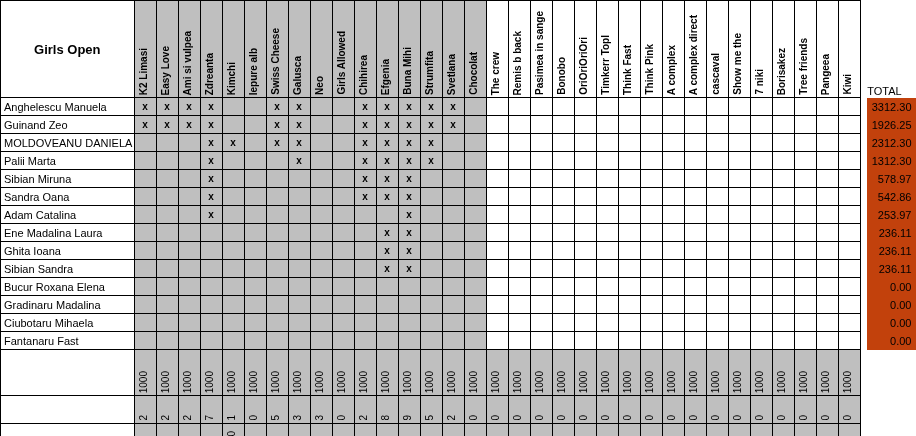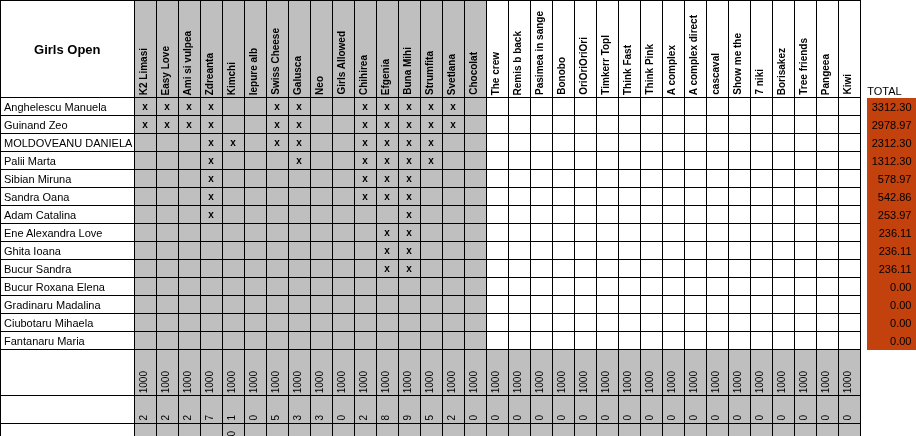--- a/index.html
+++ b/index.html
@@ -239,21 +239,21 @@
           <td class="x-cell white"></td>
           <td class="x-cell white"></td>
           <td class="x-cell white"></td>
           <td class="x-cell white"></td>
           <td class="x-cell white"></td>
           <td class="x-cell white"></td>
           <td class="x-cell white"></td>
           <td class="x-cell white"></td>
           <td class="x-cell white"></td>
           <td class="gap-cell"></td>
-          <td class="total-cell">2978.97</td>
+          <td class="total-cell">1926.25</td>
         </tr>
         <tr>
           <td class="name-cell">MOLDOVEANU DANIELA</td>
           <td class="x-cell"></td>
           <td class="x-cell"></td>
           <td class="x-cell"></td>
           <td class="x-cell">x</td>
           <td class="x-cell">x</td>
           <td class="x-cell"></td>
           <td class="x-cell">x</td>
@@ -432,21 +432,21 @@
           <td class="x-cell white"></td>
           <td class="x-cell white"></td>
           <td class="x-cell white"></td>
           <td class="x-cell white"></td>
           <td class="x-cell white"></td>
           <td class="x-cell white"></td>
           <td class="gap-cell"></td>
           <td class="total-cell">253.97</td>
         </tr>
         <tr>
-          <td class="name-cell">Ene Alexandra Love</td>
+          <td class="name-cell">Ene Madalina Laura</td>
           <td class="x-cell"></td>
           <td class="x-cell"></td>
           <td class="x-cell"></td>
           <td class="x-cell"></td>
           <td class="x-cell"></td>
           <td class="x-cell"></td>
           <td class="x-cell"></td>
           <td class="x-cell"></td>
           <td class="x-cell"></td>
           <td class="x-cell"></td>
@@ -508,21 +508,21 @@
           <td class="x-cell white"></td>
           <td class="x-cell white"></td>
           <td class="x-cell white"></td>
           <td class="x-cell white"></td>
           <td class="x-cell white"></td>
           <td class="x-cell white"></td>
           <td class="gap-cell"></td>
           <td class="total-cell">236.11</td>
         </tr>
         <tr>
-          <td class="name-cell">Bucur Sandra</td>
+          <td class="name-cell">Sibian Sandra</td>
           <td class="x-cell"></td>
           <td class="x-cell"></td>
           <td class="x-cell"></td>
           <td class="x-cell"></td>
           <td class="x-cell"></td>
           <td class="x-cell"></td>
           <td class="x-cell"></td>
           <td class="x-cell"></td>
           <td class="x-cell"></td>
           <td class="x-cell"></td>
@@ -660,21 +660,21 @@
           <td class="x-cell white"></td>
           <td class="x-cell white"></td>
           <td class="x-cell white"></td>
           <td class="x-cell white"></td>
           <td class="x-cell white"></td>
           <td class="x-cell white"></td>
           <td class="gap-cell"></td>
           <td class="total-cell">0.00</td>
         </tr>
         <tr>
-          <td class="name-cell">Fantanaru Maria</td>
+          <td class="name-cell">Fantanaru Fast</td>
           <td class="x-cell"></td>
           <td class="x-cell"></td>
           <td class="x-cell"></td>
           <td class="x-cell"></td>
           <td class="x-cell"></td>
           <td class="x-cell"></td>
           <td class="x-cell"></td>
           <td class="x-cell"></td>
           <td class="x-cell"></td>
           <td class="x-cell"></td>

